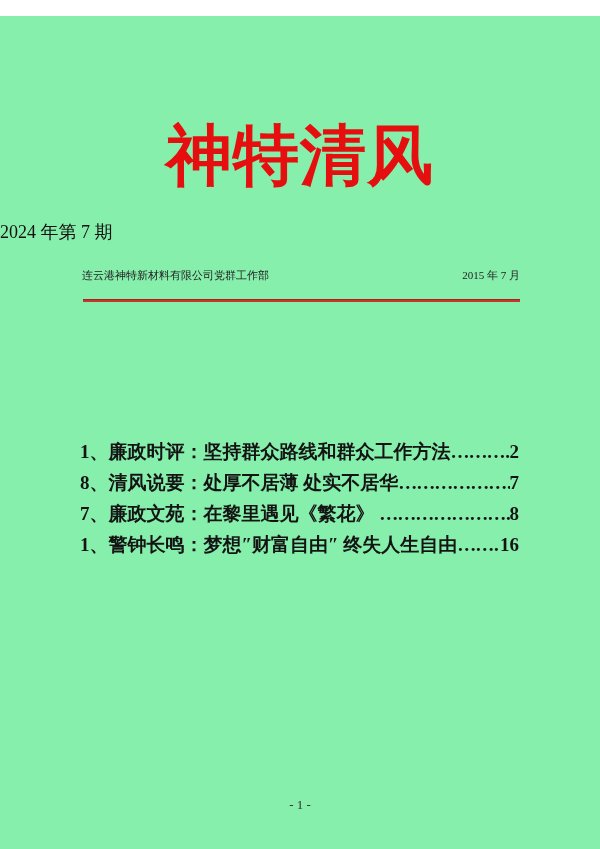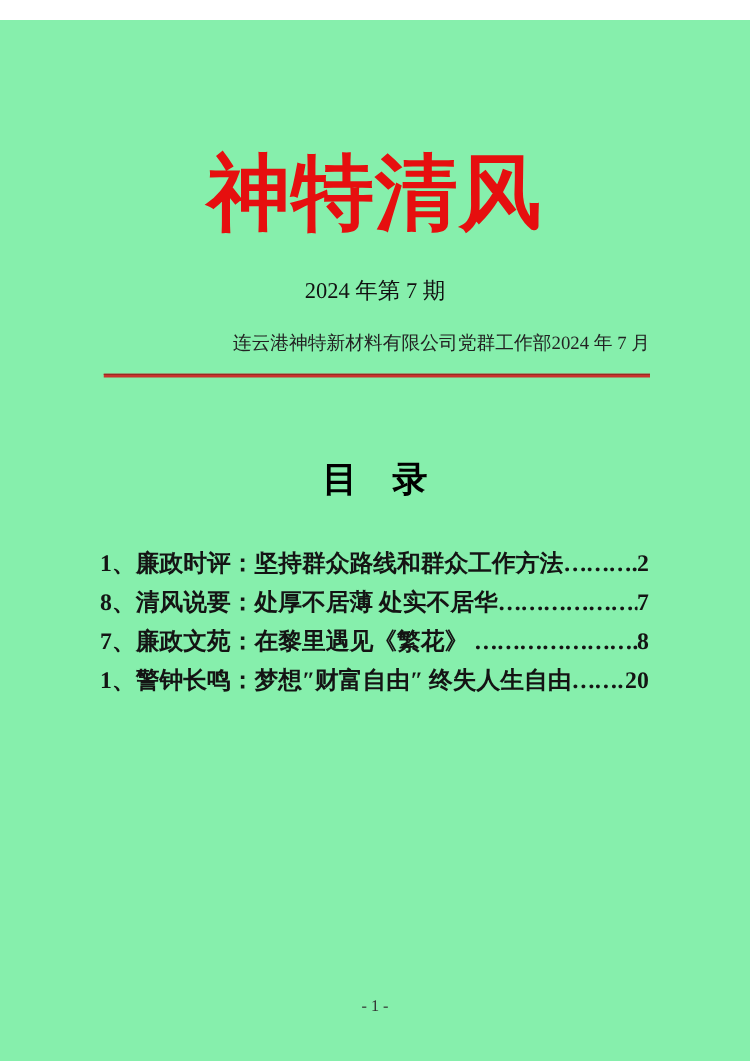--- a/index.html
+++ b/index.html
@@ -24,34 +24,34 @@
     line-height: 80px;
     font-weight: 600;
     color: #e60f0f;
     letter-spacing: 1px;
   }
   .issue-line {
     position: absolute;
     top: 204px;
     left: 0;
     width: 100%;
-    text-align: center;
+    text-align: left;
     font-size: 18px;
     line-height: 24px;
     color: #111111;
   }
   .pub-row {
     position: absolute;
     top: 249px;
     left: 82px;
     right: 80px;
     display: flex;
-    justify-content: flex-end;
+    justify-content: space-between;
     align-items: baseline;
-    font-size: 15px;
+    font-size: 11px;
     line-height: 20px;
     color: #222222;
   }
   .red-rule {
     position: absolute;
     top: 283px;
     left: 83px;
     right: 80px;
     height: 3px;
     background: #c8342c;
@@ -105,45 +105,44 @@
 <body>
 
 <div class="sheet">
 
   <div class="masthead-title">神特清风</div>
 
   <div class="issue-line">2024 年第 7 期</div>
 
   <div class="pub-row">
     <span>连云港神特新材料有限公司党群工作部</span>
-    <span>2024 年 7 月</span>
+    <span>2015 年 7 月</span>
   </div>
 
   <div class="red-rule"></div>
 
-  <div class="toc-heading">目　录</div>
 
   <div class="toc-list">
     <div class="toc-row">
       <span class="toc-label">1、廉政时评：坚持群众路线和群众工作方法</span>
       <span class="toc-leader">……………………………………………………………………</span>
       <span class="toc-page">2</span>
     </div>
     <div class="toc-row">
       <span class="toc-label">8、清风说要：处厚不居薄 处实不居华</span>
       <span class="toc-leader">……………………………………………………………………</span>
       <span class="toc-page">7</span>
     </div>
     <div class="toc-row">
       <span class="toc-label">7、廉政文苑：在黎里遇见《繁花》 </span>
       <span class="toc-leader">……………………………………………………………………</span>
       <span class="toc-page">8</span>
     </div>
     <div class="toc-row">
       <span class="toc-label">1、警钟长鸣：梦想″财富自由″ 终失人生自由</span>
       <span class="toc-leader">……………………………………………………………………</span>
-      <span class="toc-page">20</span>
+      <span class="toc-page">16</span>
     </div>
   </div>
 
   <div class="footer-page-number">- 1 -</div>
 
 </div>
 
 </body></html>

